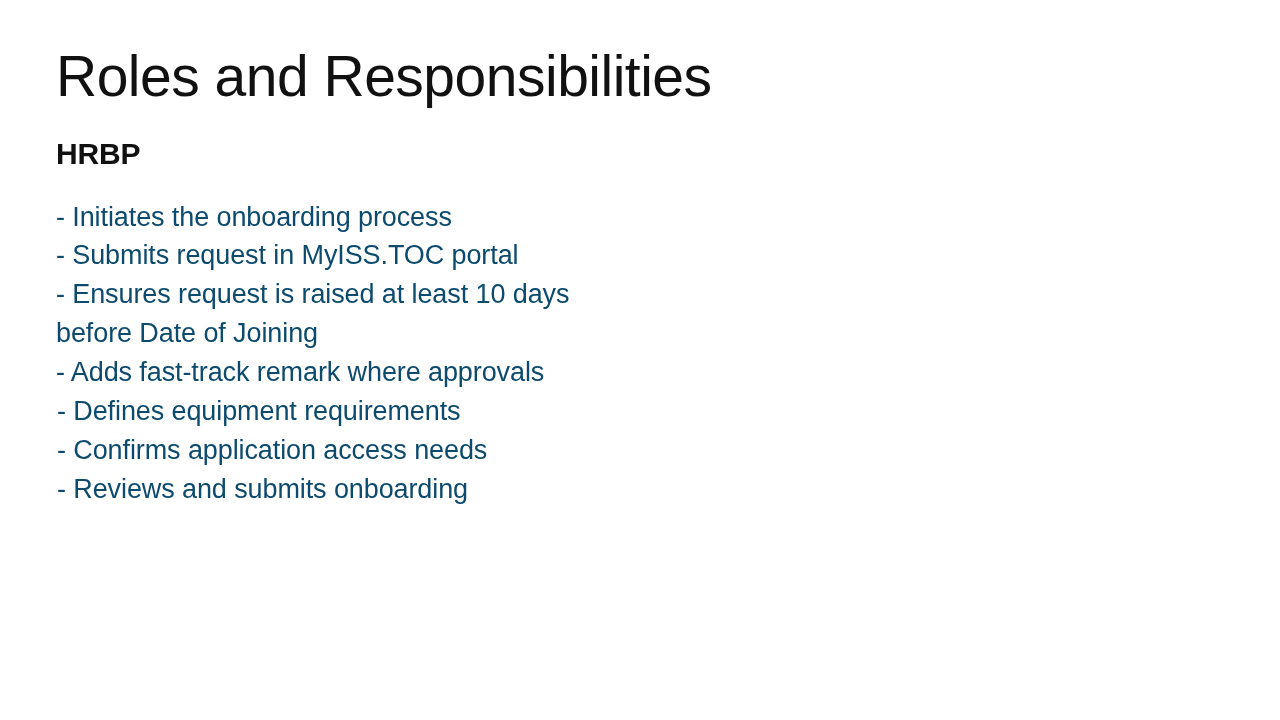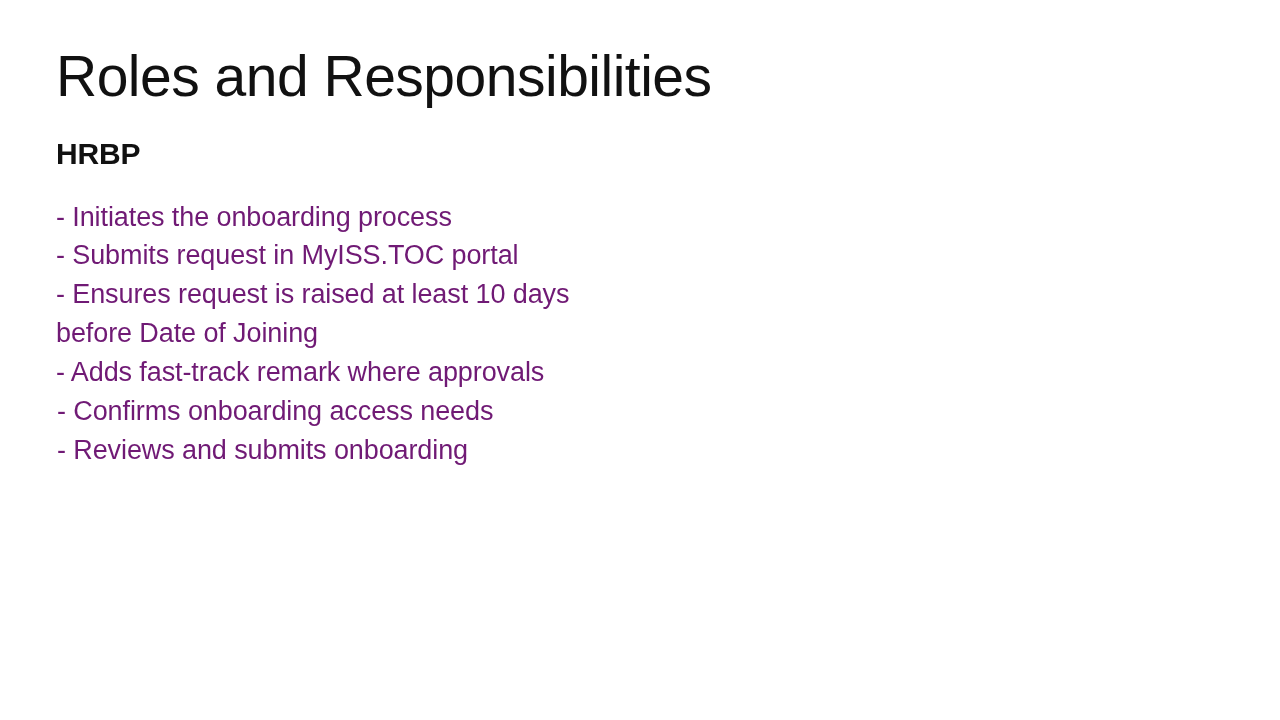--- a/index.html
+++ b/index.html
@@ -48,21 +48,21 @@
     font-weight: 700;
     line-height: 1.2;
     color: #111111;
     margin: 0 0 26px 0;
     letter-spacing: -0.2px;
   }
   .column-body {
     font-size: 27px;
     font-weight: 400;
     line-height: 1.44;
-    color: #701a75;
+    color: #0c4a6e;
     letter-spacing: -0.1px;
   }
   .bullet-line {
     display: block;
   }
   .col-left .column-body { max-width: 540px; }
   .col-right .column-body { max-width: 510px; }
 </style>
 </head>
 <body>
@@ -78,19 +78,20 @@
       <div class="column-body">
         <span class="bullet-line">- Initiates the onboarding process</span>
         <span class="bullet-line">- Submits request in MyISS.TOC portal</span>
         <span class="bullet-line">- Ensures request is raised at least 10 days before Date of Joining</span>
         <span class="bullet-line">- Adds fast-track remark where approvals</span>
       </div>
     </div>
 
     <div class="column col-right right">
       <div class="column-body">
-        <span class="bullet-line">- Confirms onboarding access needs</span>
+        <span class="bullet-line">- Defines equipment requirements</span>
+        <span class="bullet-line">- Confirms application access needs</span>
         <span class="bullet-line">- Reviews and submits onboarding</span>
       </div>
     </div>
 
   </div>
 </div>
 
 </body></html>

